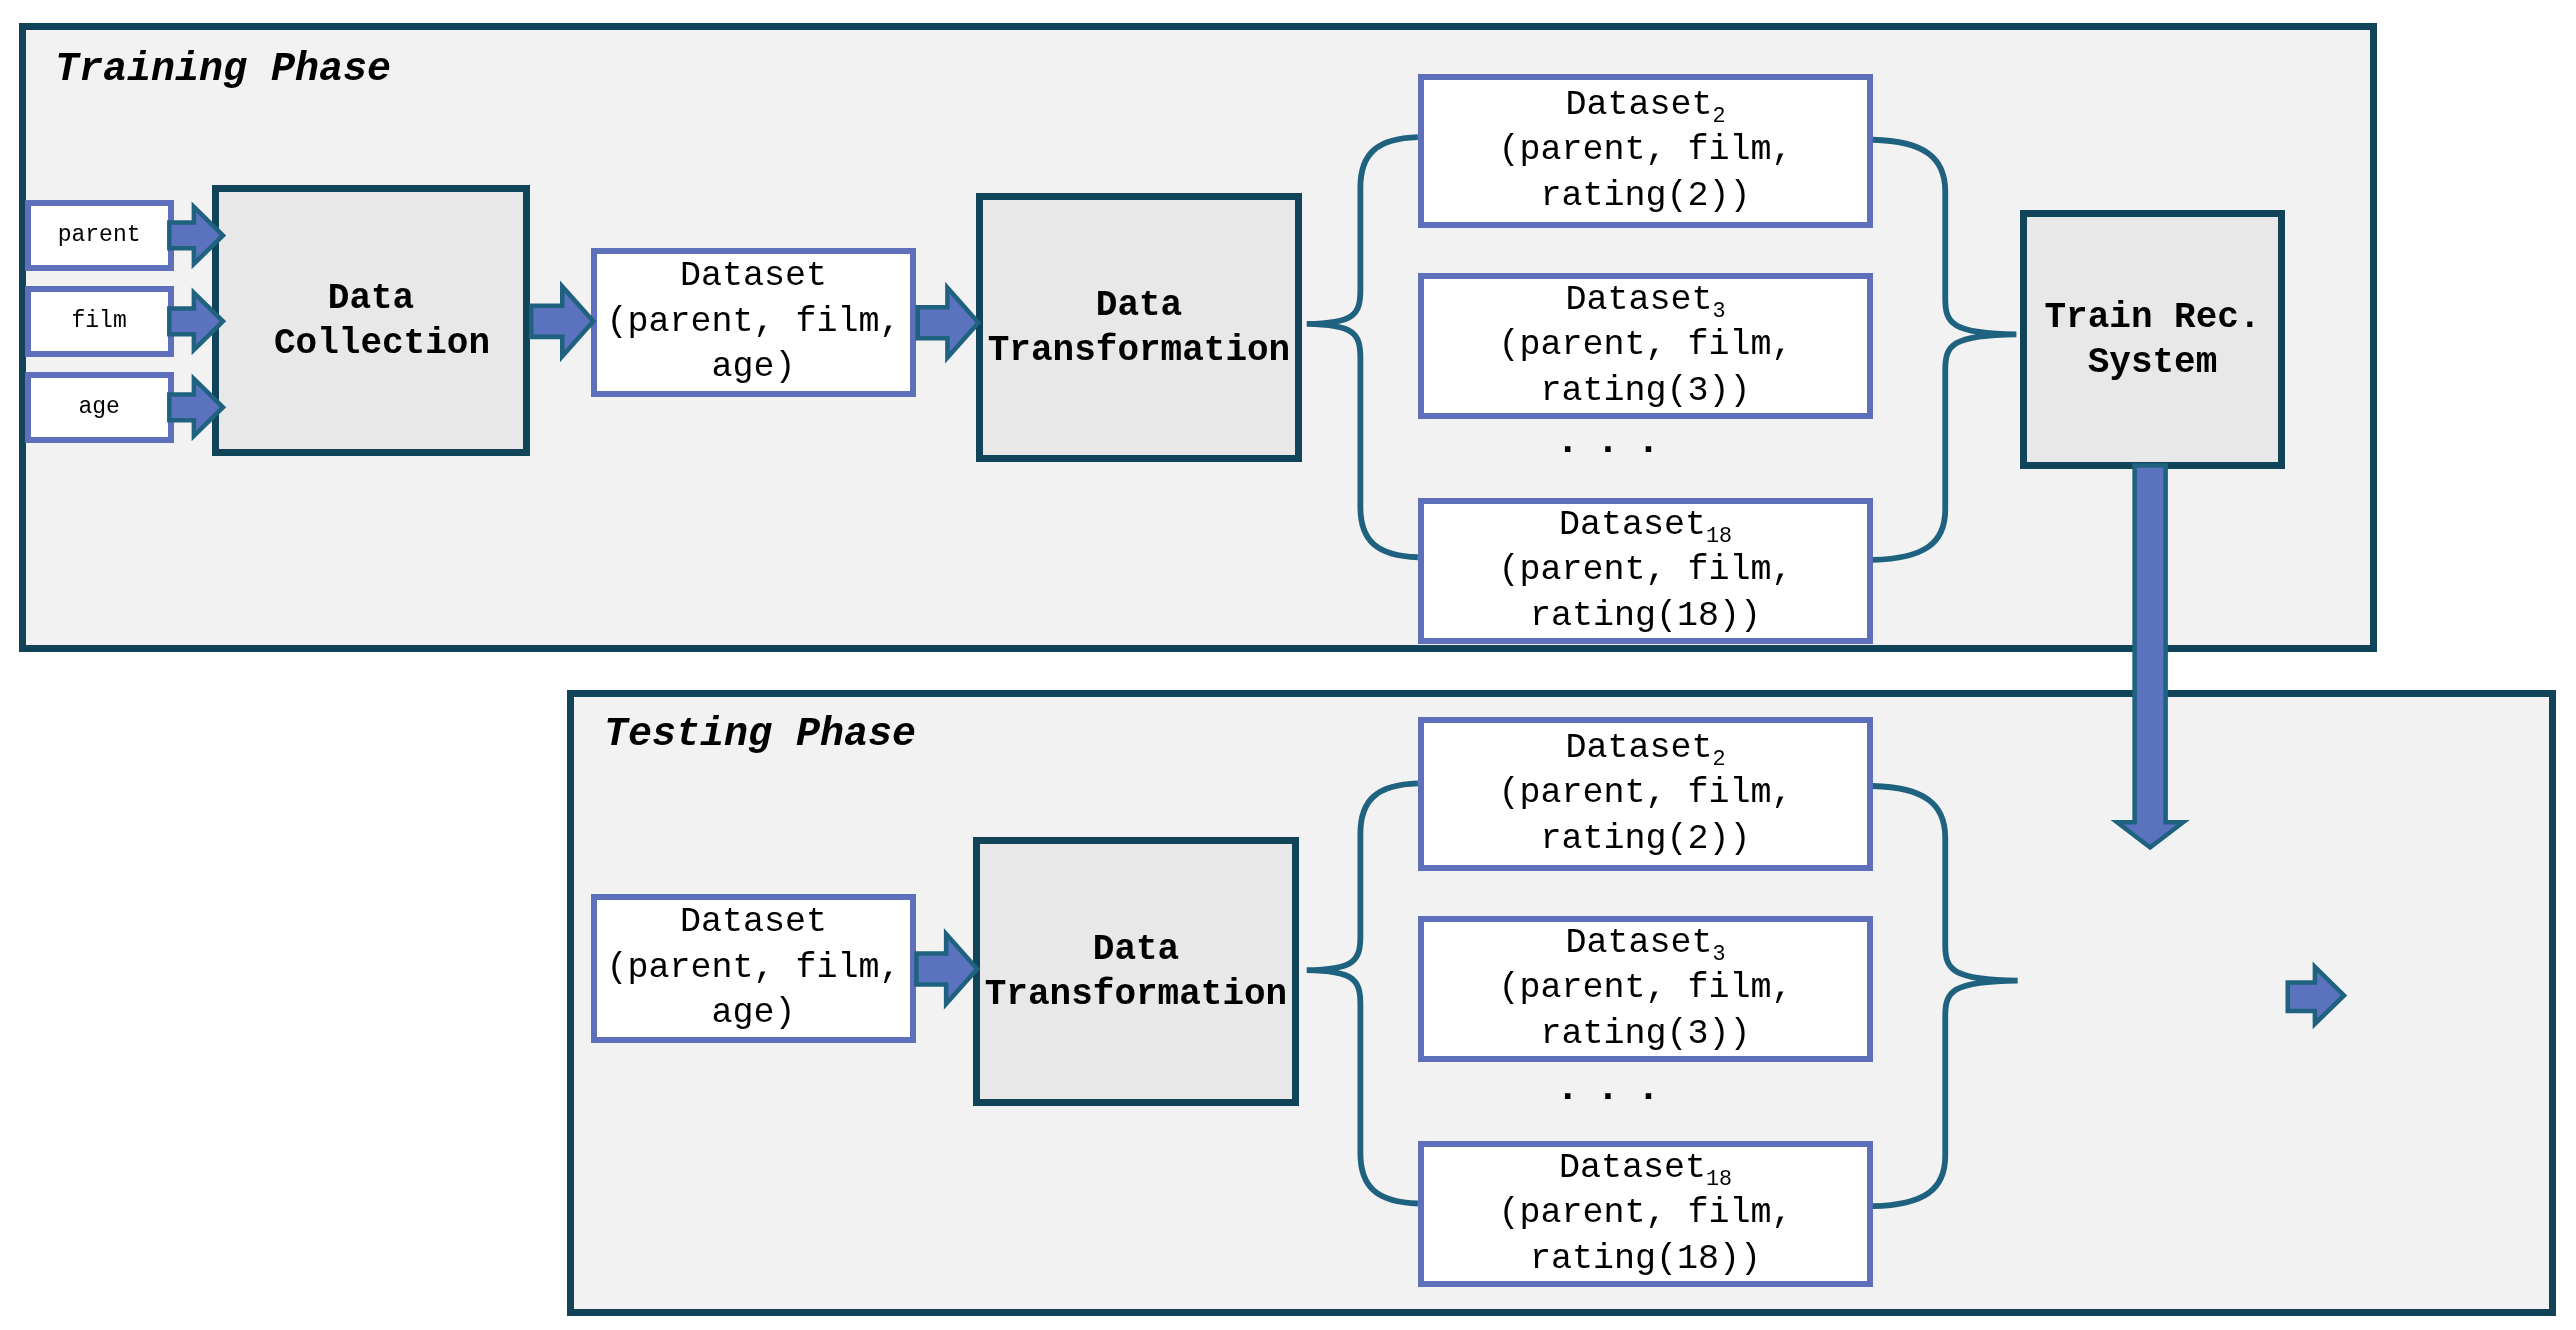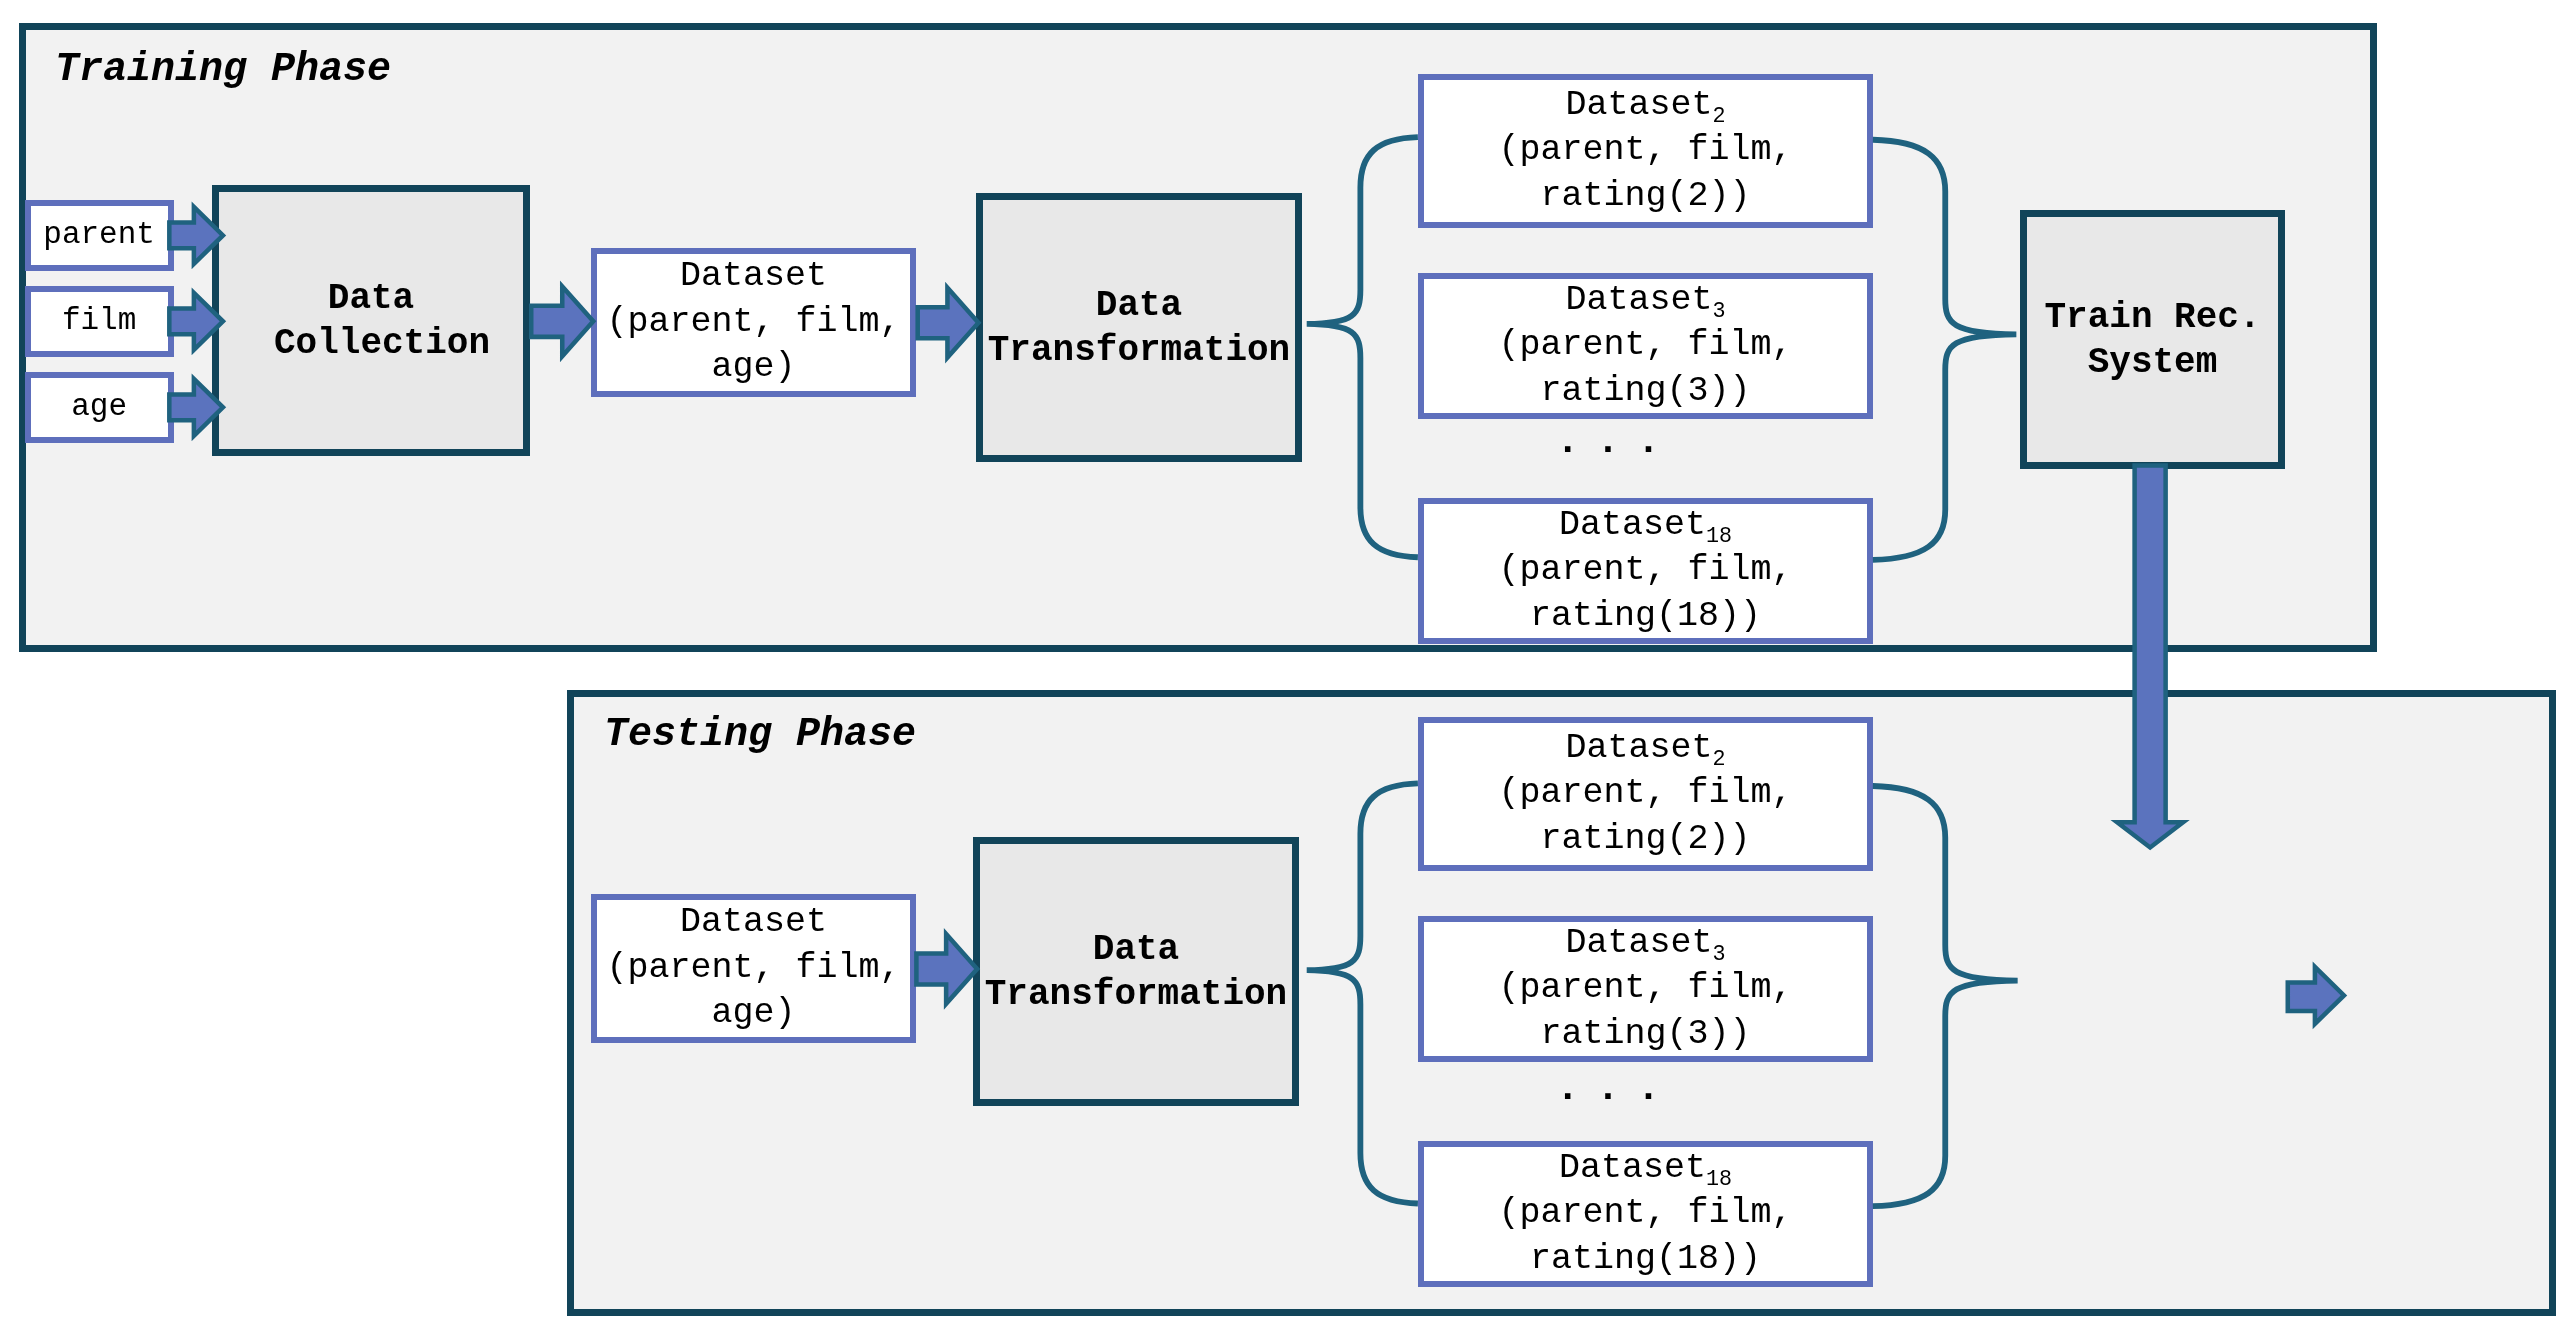--- a/index.html
+++ b/index.html
@@ -21,21 +21,21 @@
     background:var(--process_fill); border:7.8px solid var(--container_border);
     display:flex; align-items:center; justify-content:center; text-align:center;
     font-weight:bold; font-size:36px; line-height:1.25;
   }
   .databox {
     position:absolute; box-sizing:border-box;
     background:var(--data_fill); border:6.5px solid var(--data_border);
     display:flex; flex-direction:column; align-items:center; justify-content:center;
     text-align:center; font-size:35px; line-height:1.3;
   }
-  .inputbox { font-size:31px; }
+  .inputbox { font-size:23px; }
   .databox sub { font-size:0.62em; line-height:0; }
   .dots {
     position:absolute; font-weight:bold; font-size:39px; letter-spacing:17px;
     text-align:center; line-height:1;
   }
   .wrap-narrow { display:inline-block; width:194px; }
   svg.overlay { position:absolute; left:0; top:0; pointer-events:none; }
   .arrow { fill:var(--arrow_fill); stroke:var(--arrow_stroke); stroke-width:7; stroke-linejoin:miter; }
   .brace { fill:none; stroke:var(--brace_stroke); stroke-width:9; stroke-linecap:butt; }
 </style>

